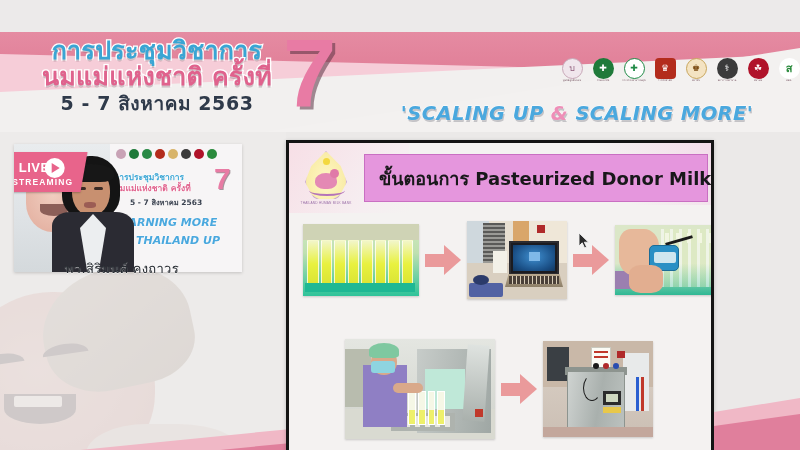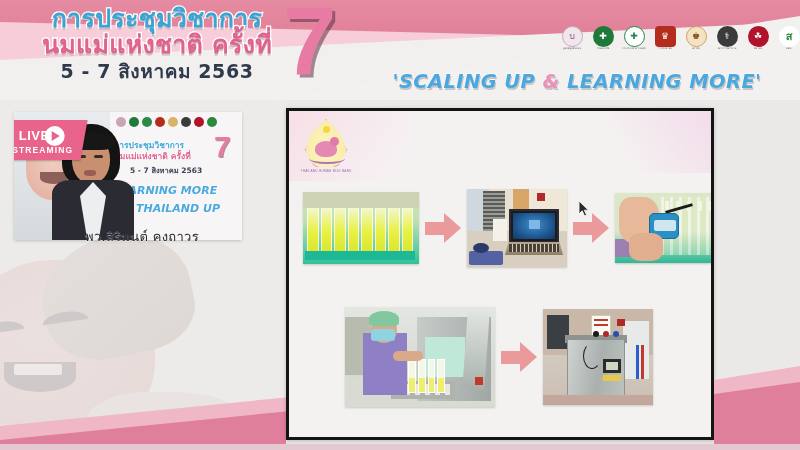--- a/index.html
+++ b/index.html
@@ -4,21 +4,21 @@
 <style>
   * { margin:0; padding:0; box-sizing:border-box; }
   html,body { width:800px; height:450px; overflow:hidden; }
   body {
     font-family:"Liberation Sans", sans-serif;
     background:#eceaea;
     position:relative;
   }
 
   
-  #stage { position:absolute; inset:0; overflow:hidden; background:#ebe9e8; }
+  #stage { position:absolute; inset:0; overflow:hidden; background:#ebe9e8;margin-top:32px; }
 
   
   .hdr { position:absolute; left:0; top:0; width:800px; height:100px; overflow:hidden; }
   .hdr-dark {
     position:absolute; left:0; top:0; width:800px; height:46px;
     background:linear-gradient(#e58ba2,#e07d96);
   }
   .hdr-diag {
     position:absolute; left:0; top:0; width:800px; height:100px;
     background:#f6cdd8;
@@ -245,21 +245,21 @@
     content:""; position:absolute; left:7px; top:5px;
     border-left:8px solid #e8648b; border-top:5px solid transparent; border-bottom:5px solid transparent;
   }
   .live-txt2 {
     position:absolute; left:4px; top:25px; font-size:8.5px; font-weight:bold;
     color:#fff; letter-spacing:1.1px; transform:skewX(10deg);
   }
 
   
   .spk-name {
-    position:absolute; left:22px; top:126px; width:240px; text-align:center;
+    position:absolute; left:2px; top:126px; width:240px; text-align:center;
     font-family:"DejaVu Sans", sans-serif;
     font-size:13px; color:#23282e; letter-spacing:.3px;
     text-shadow:0 1px 1px rgba(255,255,255,.7);
   }
 
   
   .slide {
     position:absolute; left:286px; top:108px; width:428px; height:332px;
     background:#f4f2f1; border:3px solid #141414;
     box-shadow:0 1px 4px rgba(0,0,0,.2);
@@ -467,21 +467,21 @@
 
     <div class="title-th">
       <div class="t-line1">การประชุมวิชาการ</div>
       <div class="t-line2">นมแม่แห่งชาติ ครั้งที่</div>
       <div class="t-date">5 - 7 สิงหาคม 2563</div>
     </div>
 
     <div class="big7">7</div>
 
     <div class="slogan">
-      <span>'SCALING UP </span><span class="amp">&amp;</span><span> LEARNING MORE'</span>
+      <span>'SCALING UP </span><span class="amp">&amp;</span><span> SCALING MORE'</span>
     </div>
 
     <div class="logos">
       <div class="logo lg1">
         <div class="mark">บ</div>
         <div class="cap">มูลนิธิศูนย์นมแม่</div>
       </div>
       <div class="logo lg2">
         <div class="mark">✚</div>
         <div class="cap">กรมอนามัย</div>
@@ -582,20 +582,23 @@
 
     <div class="sl-logo">
       <div class="drop"></div>
       <div class="drop-dot"></div>
       <div class="drop-baby"></div>
       <div class="drop-head"></div>
       <div class="drop-hands"></div>
       <div class="drop-cap">THAILAND HUMAN MILK BANK</div>
     </div>
 
+    <div class="sl-title">
+      <span>ขั้นตอนการ Pasteurized Donor Milk</span>
+    </div>
 
     <div class="row row1">
       <div class="ph p1">
         <div class="bg"></div>
         <div class="ceil"></div>
         <div class="rack">
           <i></i>
             <i></i>
             <i></i>
             <i></i>

